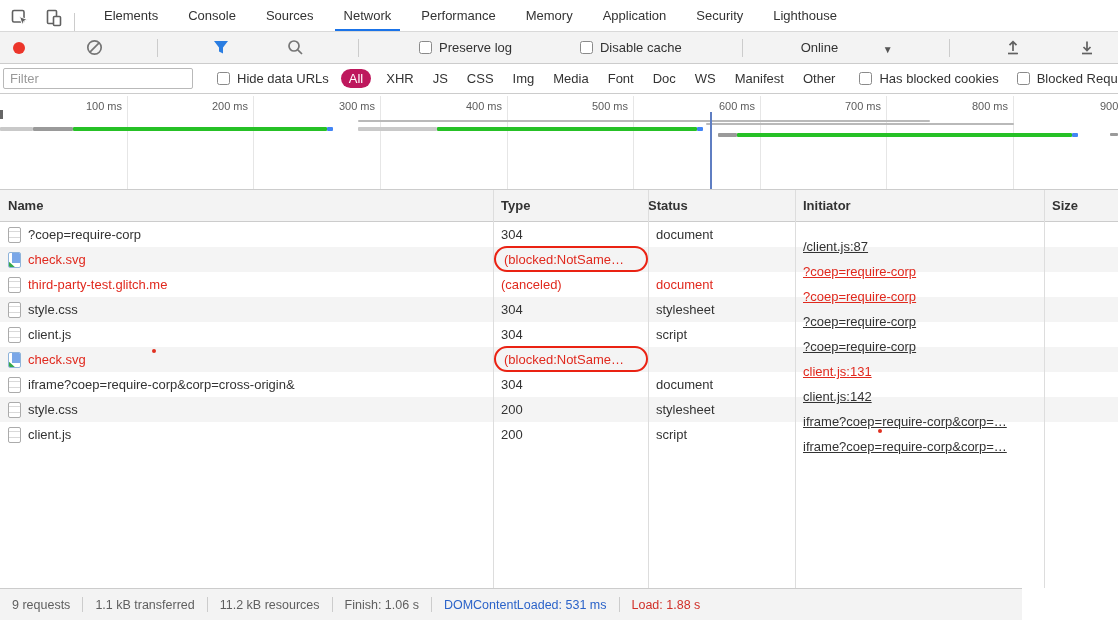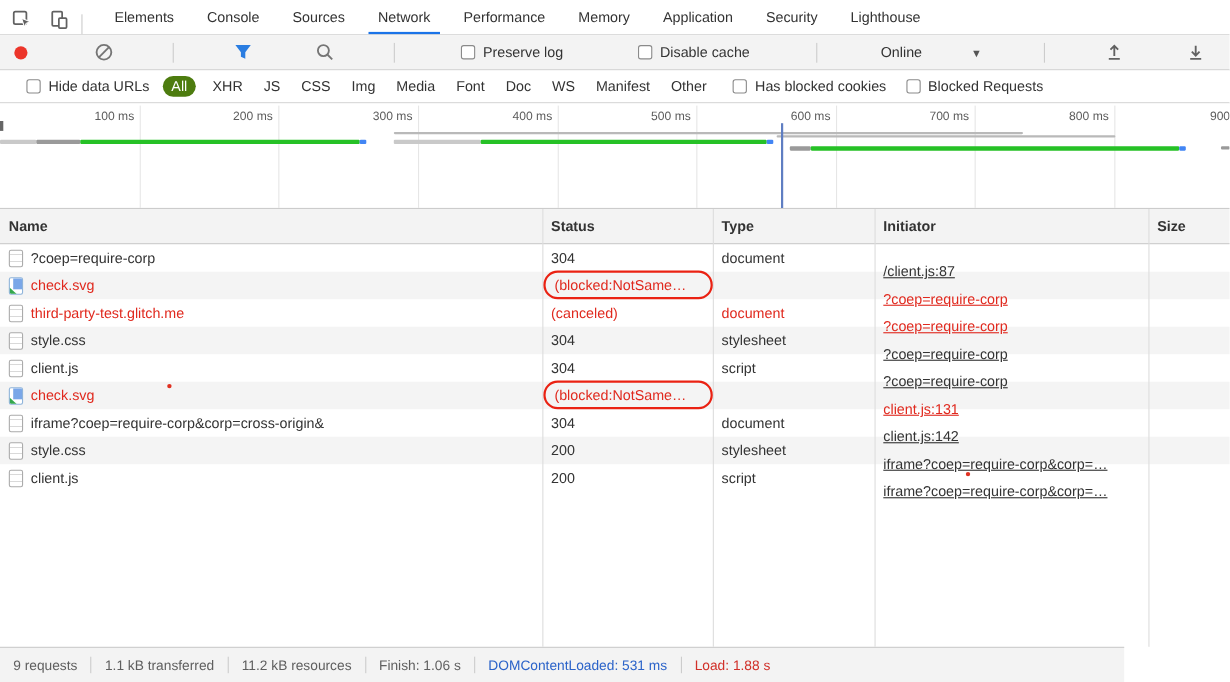--- a/index.html
+++ b/index.html
@@ -34,21 +34,21 @@
 
   
   .filterbar{position:absolute; left:0; top:64px; width:1118px; height:30px; background:#fff;
     border-bottom:1px solid var(--border); display:flex; align-items:center; white-space:nowrap; overflow:hidden;}
   .filter-input{width:196px; height:21px; margin-left:3px; border:1px solid #b9b9b9; border-radius:2px;
     font-size:13px; padding:0 6px; color:#333; outline:none; font-family:"Liberation Sans",sans-serif;}
   .filter-input::placeholder{color:#9a9a9a;}
   .fb-cb{display:flex; align-items:center; gap:7px; font-size:13px; margin-left:24px; flex:0 0 auto;}
   .pills{display:flex; align-items:center; gap:11px; margin-left:12px;}
   .pill{font-size:13px; color:#333; padding:2px 4px; cursor:pointer;}
-  .pill.selected{background:#4d7c0f; color:#fff; border-radius:10px; padding:2px 8px;}
+  .pill.selected{background:#be185d; color:#fff; border-radius:10px; padding:2px 8px;}
   .fb-cb.clip span.lbl{overflow:hidden;}
 
   
   .overview{position:absolute; left:0; top:94px; width:1118px; height:96px; background:#fff; border-bottom:1px solid var(--border); overflow:hidden;}
   .gridline{position:absolute; top:2px; bottom:0; width:1px; background:var(--grid-line);}
   .tick{position:absolute; top:6px; width:65px; font-size:11px; color:#5c5c5c; text-align:right;}
   .seg{position:absolute; border-radius:1px;}
   .seg-green{background:var(--seg-green);} .seg-blue{background:var(--seg-blue);}
   .seg-gray{background:var(--seg-gray);} .seg-lighter{background:var(--seg-lighter);} .seg-line{background:var(--seg-line);}
   .dcl-line{position:absolute; width:1.5px; background:#5f7ec2;}
@@ -162,20 +162,21 @@
     </div>
     <div class="tb-icon">
       <svg width="16" height="17" viewBox="0 0 16 17">
         <path d="M8 2.6 V11.6 M4.5 8 L8 11.6 L11.5 8" fill="none" stroke="#616161" stroke-width="1.7"></path>
         <line x1="3" y1="14.5" x2="13" y2="14.5" stroke="#616161" stroke-width="1.7"></line>
       </svg>
     </div>
   </div>
 
   <div class="filterbar">
+    <input class="filter-input" placeholder="Filter" style="">
     <label class="fb-cb">
       <span class="checkbox"></span>
       <span>Hide data URLs</span>
     </label>
     <div class="pills" id="pills">
         <div class="pill selected">All</div>
         <div class="pill">XHR</div>
         <div class="pill">JS</div>
         <div class="pill">CSS</div>
         <div class="pill">Img</div>
@@ -227,22 +228,22 @@
       <div class="seg seg-gray" style="left: 718px; top: 39px; width: 19px; height: 4px;"></div>
       <div class="seg seg-green" style="left: 737px; top: 39px; width: 335px; height: 4px;"></div>
       <div class="seg seg-blue" style="left: 1072px; top: 39px; width: 6px; height: 4px;"></div>
       <div class="seg seg-gray" style="left: 1110px; top: 39px; width: 8px; height: 3px;"></div>
       <div class="dcl-line" style="left: 710px; top: 18px; height: 78px;"></div>
     </div>
 
   <div class="nettable">
     <div class="thead" id="thead">
         <div class="th" style="width: 493px;">Name</div>
+        <div class="th" style="width: 147px;">Type</div>
         <div class="th" style="width: 155px;">Status</div>
-        <div class="th" style="width: 147px;">Type</div>
         <div class="th" style="width: 249px;">Initiator</div>
         <div class="th" style="width: 74px;">Size</div>
       </div>
     <div class="tbody" id="tbody">
         <div class="row">
           <div class="cell name-cell" style="width: 493px;">
             <div class="doc-ic"></div>
             <span>?coep=require-corp</span>
           </div>
           <div class="cell" style="width: 155px;">

